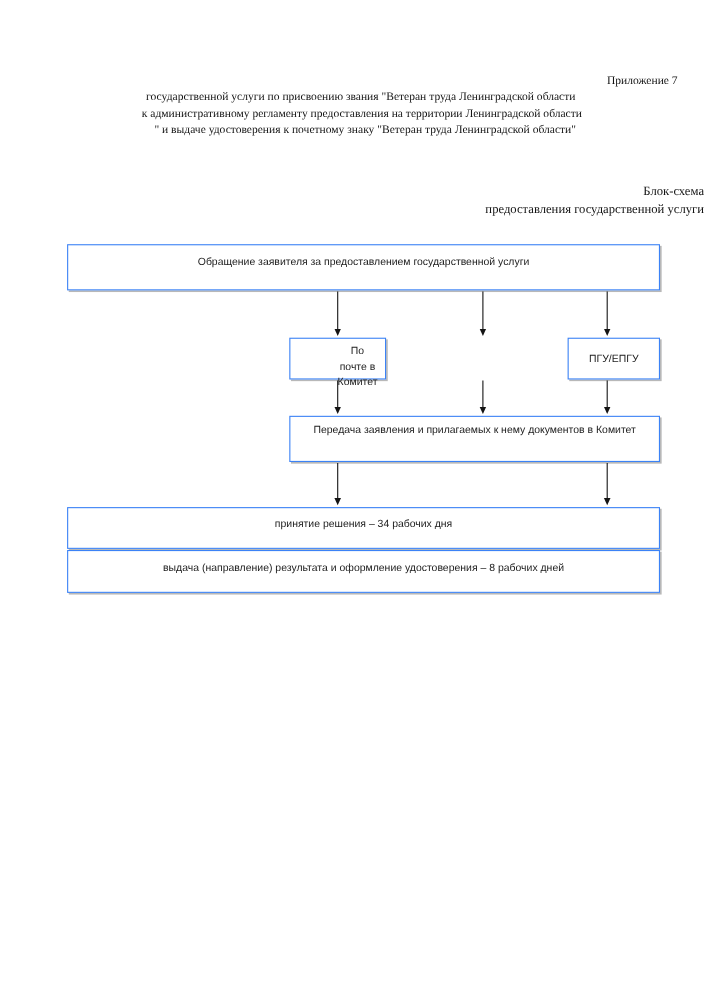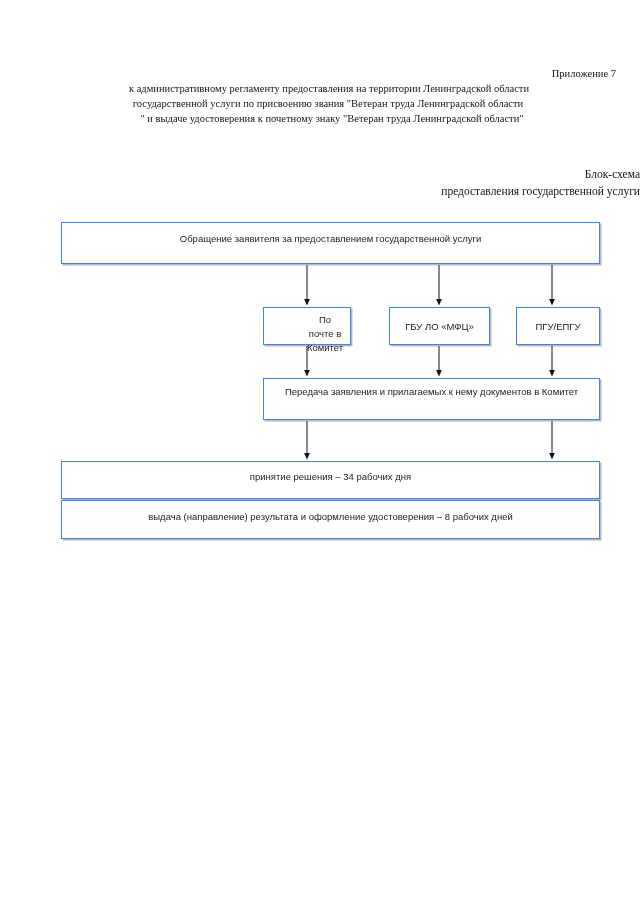--- a/index.html
+++ b/index.html
@@ -128,22 +128,22 @@
   }
 </style>
 </head>
 <body>
 
 <div class="page">
 
 
   <div class="appendix">
     <div class="line-right">Приложение 7</div>
+    <div class="line-center line-c2">государственной услуги по присвоению звания  "Ветеран труда Ленинградской области</div>
     <div class="line-center line-c1">к  административному регламенту предоставления  на территории Ленинградской области</div>
-    <div class="line-center line-c2">государственной услуги по присвоению звания  "Ветеран труда Ленинградской области</div>
     <div class="line-center line-c3">" и выдаче  удостоверения к почетному знаку  "Ветеран труда Ленинградской области"</div>
   </div>
 
   <div class="doc-title">
     <div>Блок-схема</div>
     <div>предоставления государственной услуги</div>
   </div>
 
   <div class="flow">
 
@@ -169,23 +169,20 @@
     </svg>
 
     <div class="node" id="node-request">
       <span class="node-text">Обращение заявителя за предоставлением государственной услуги</span>
     </div>
 
     <div class="node" id="node-mail">
       <span class="node-text">По почте в Комитет</span>
     </div>
 
-    <div class="node" id="node-mfc">
-      <span class="node-text">ГБУ ЛО «МФЦ»</span>
-    </div>
 
     <div class="node" id="node-pgu">
       <span class="node-text">ПГУ/ЕПГУ</span>
     </div>
 
     <div class="node" id="node-transfer">
       <span class="node-text">Передача заявления и прилагаемых к нему документов в Комитет</span>
     </div>
 
     <div class="node" id="node-decision">

